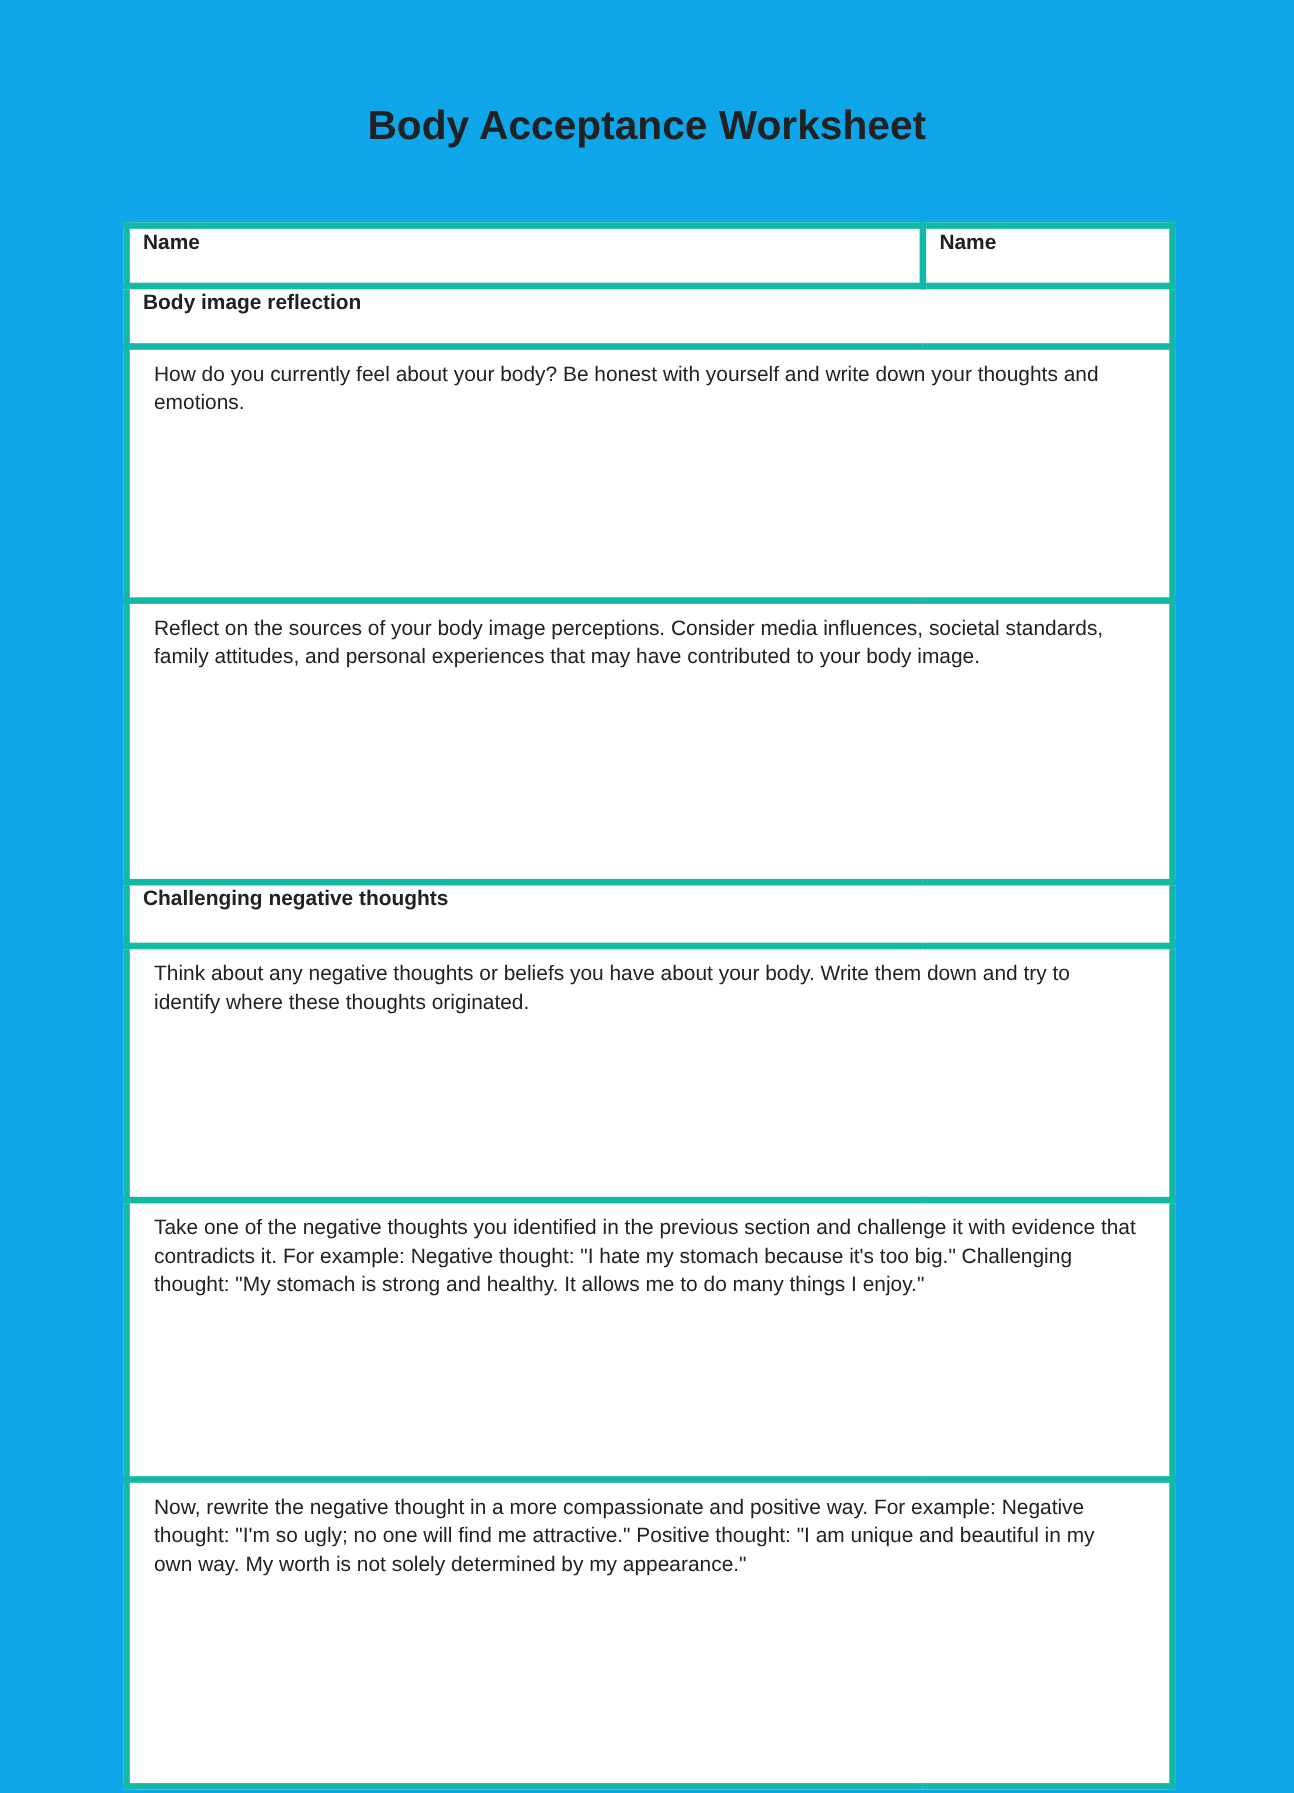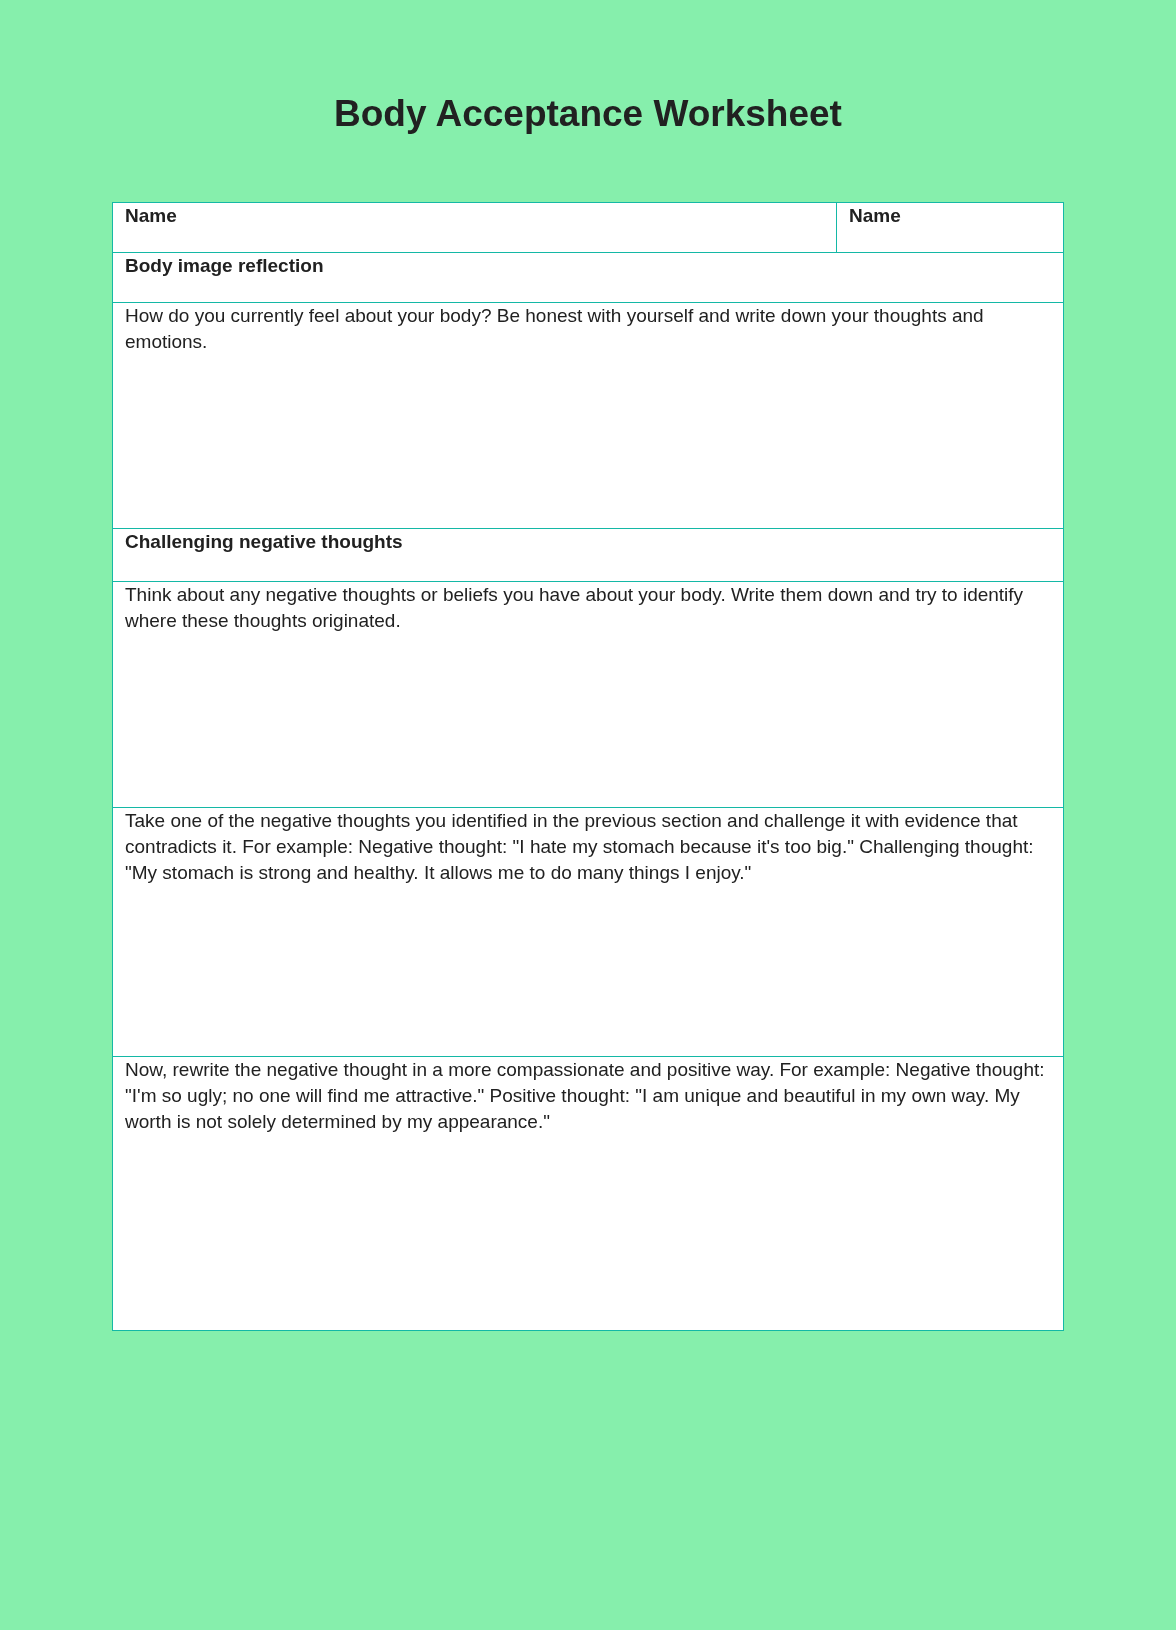--- a/index.html
+++ b/index.html
@@ -10,21 +10,21 @@
   body {
     width: 1176px;
     height: 1630px;
     font-family: "Liberation Sans", "DejaVu Sans", sans-serif;
     color: #212121;
   }
   .page {
     position: relative;
     width: 1176px;
     height: 1630px;
-    background: #86efac;
+    background: #0ea5e9;
     overflow: hidden;
   }
   .title {
     margin: 0;
     padding-top: 92px;
     text-align: center;
     font-size: 37px;
     line-height: 44px;
     font-weight: 700;
     color: #212121;
@@ -32,42 +32,42 @@
   table.sheet {
     position: absolute;
     left: 112px;
     top: 202px;
     width: 951px;
     border-collapse: collapse;
     table-layout: fixed;
     background: #ffffff;
   }
   table.sheet td {
-    border: 1px solid #14b8a6;
+    border: 6px solid #14b8a6;
     padding: 0 18px 0 12px;
     font-size: 19px;
     line-height: 26px;
     vertical-align: top;
     overflow: hidden;
   }
   td.label-cell {
     font-weight: 700;
     vertical-align: middle;
     height: 49px;
   }
   td.section-cell {
     font-weight: 700;
     vertical-align: middle;
   }
   td.prompt-cell {
     padding-top: 11px;
     vertical-align: top;
   }
   .prompt {
-    margin: 0;
+    margin: 10px;
   }
 </style>
 </head>
 <body>
 
 <div class="page">
 
   <h1 class="title">Body Acceptance Worksheet</h1>
 
   <table class="sheet">
@@ -91,20 +91,25 @@
           <span>Body image reflection</span>
         </td>
       </tr>
 
       <tr>
         <td colspan="2" class="prompt-cell" style="height:225px">
           <p class="prompt">How do you currently feel about your body? Be honest with yourself and write down your thoughts and emotions.</p>
         </td>
       </tr>
 
+      <tr>
+        <td colspan="2" class="prompt-cell" style="height:250px">
+          <p class="prompt">Reflect on the sources of your body image perceptions. Consider media influences, societal standards, family attitudes, and personal experiences that may have contributed to your body image.</p>
+        </td>
+      </tr>
 
       <tr>
         <td colspan="2" class="section-cell" style="height:52px">
           <span>Challenging negative thoughts</span>
         </td>
       </tr>
 
       <tr>
         <td colspan="2" class="prompt-cell" style="height:225px">
           <p class="prompt">Think about any negative thoughts or beliefs you have about your body. Write them down and try to identify where these thoughts originated.</p>

